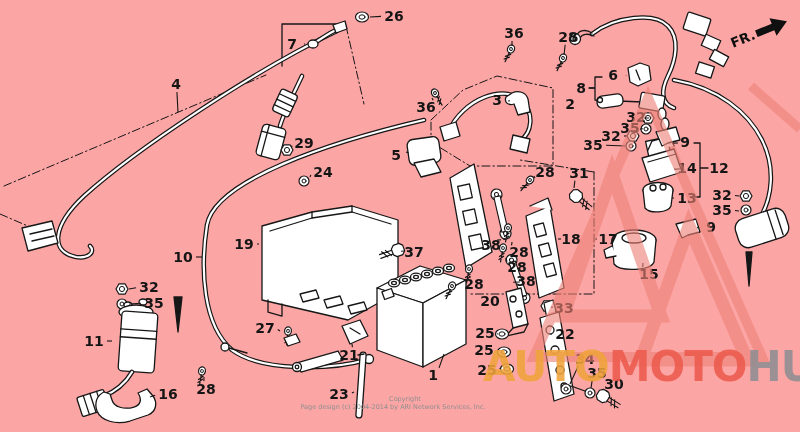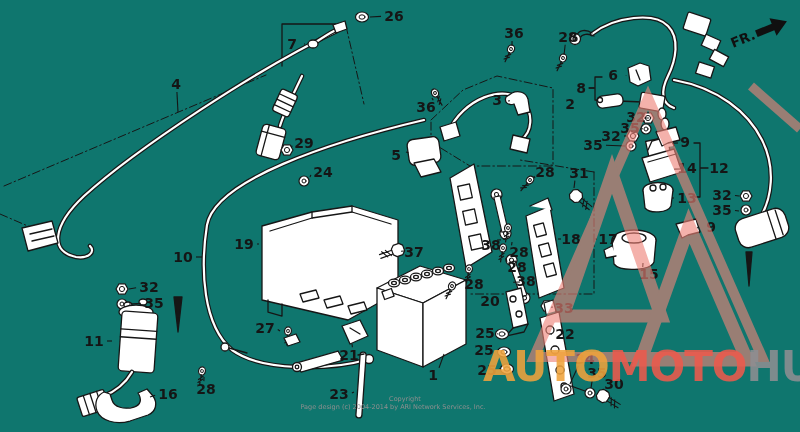--- a/index.html
+++ b/index.html
@@ -1,16 +1,16 @@
 <!DOCTYPE html>
 <html><head>
 <meta charset="utf-8">
 <style>
   html,body{margin:0;padding:0;background:#ffffff;}
-  #stage{position:relative;width:800px;height:432px;background:#0f766e;overflow:hidden;}
+  #stage{position:relative;width:800px;height:432px;background:#fca5a5;overflow:hidden;}
   svg{display:block;}
   .pn{font:bold 14px "DejaVu Sans", sans-serif;fill:#151515;text-anchor:middle;dominant-baseline:central;}
   .leader{stroke:#151515;stroke-width:1.1;fill:none;}
   .t1{fill:none;stroke:#161616;stroke-width:4.6;stroke-linecap:round;}
   .t2{fill:none;stroke:#ffffff;stroke-width:2.2;stroke-linecap:round;}
   .dashdot path{stroke-dasharray:8 3 1.5 3;stroke-width:1;}
   .fr{font:bold 13.5px "DejaVu Sans", sans-serif;fill:#101010;}
   .copy{font:6.5px "DejaVu Sans", sans-serif;fill:#8f8f8f;text-anchor:middle;}
   .wmtext{font:bold 42px "DejaVu Sans", sans-serif;letter-spacing:-1px;opacity:.88;}
 </style>

